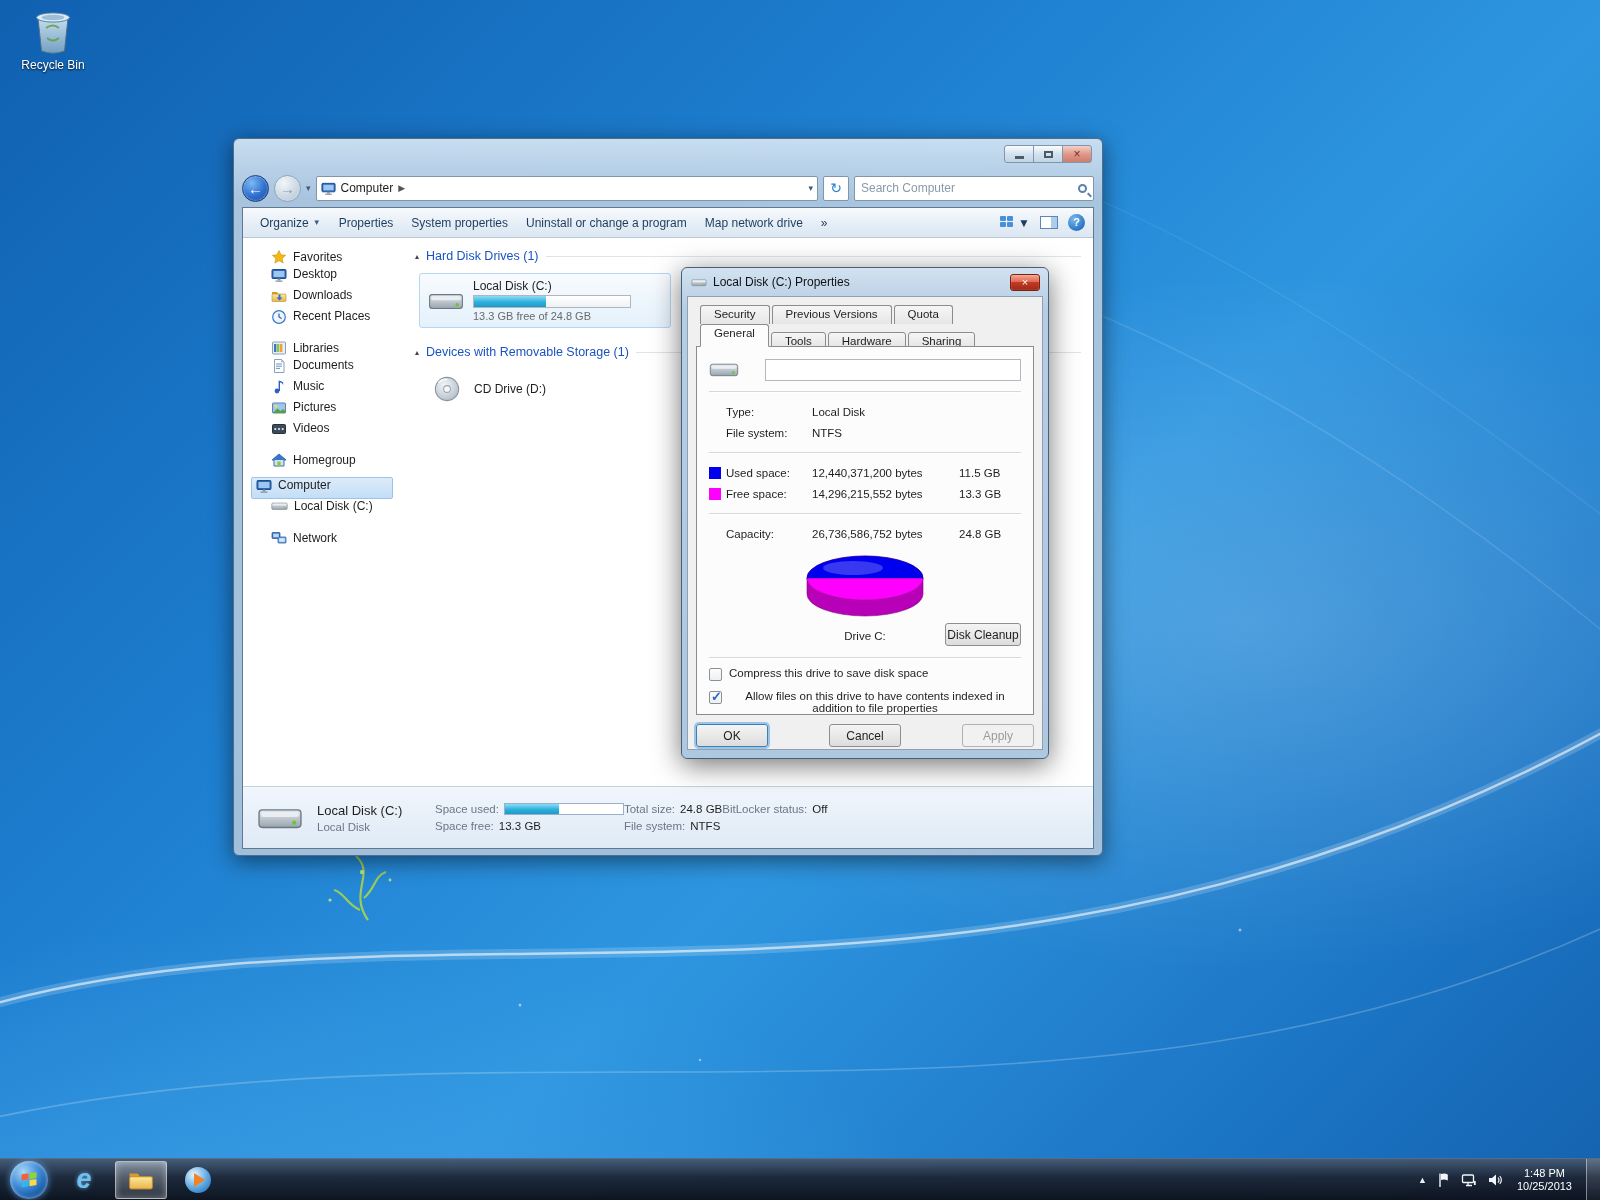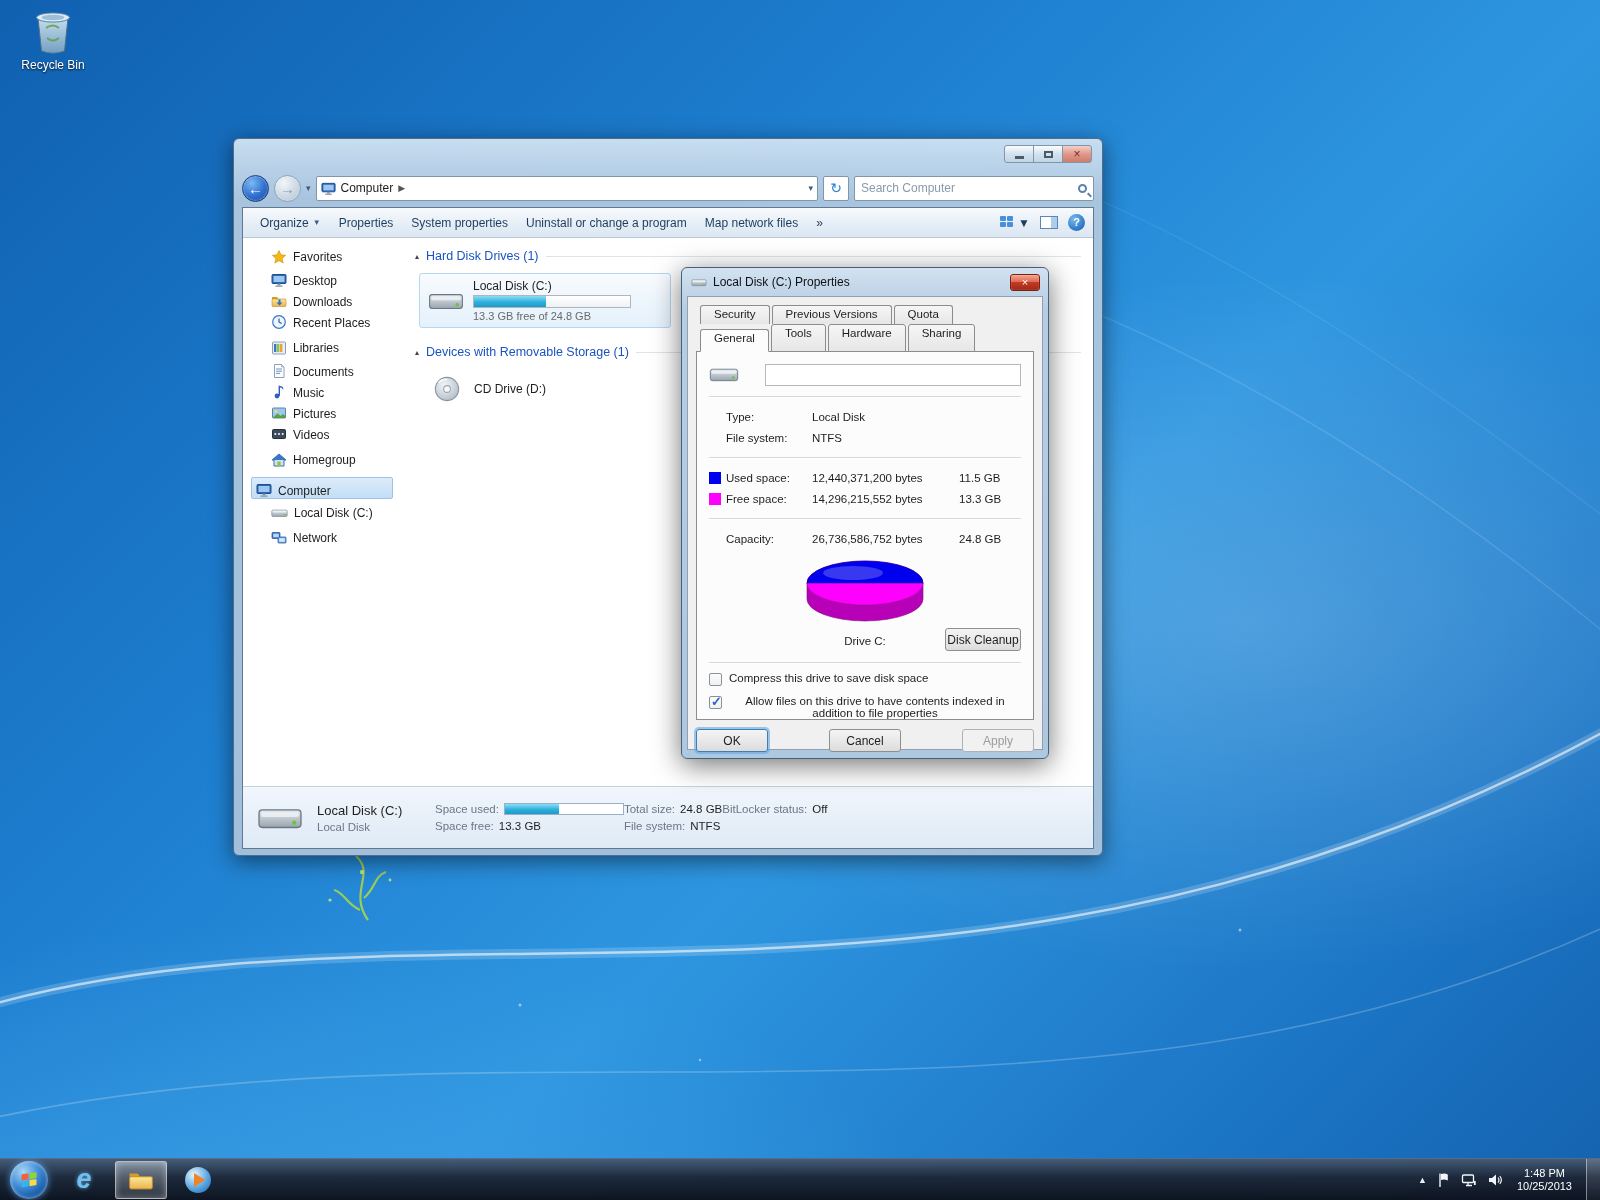--- a/index.html
+++ b/index.html
@@ -67,21 +67,21 @@
   .grid4 b { background:#4a90d9; border-radius:1px; }
   .previcon { width:18px; height:13px; border:1px solid #5b87b8; background:#fff; display:flex; }
   .previcon b { margin-left:auto; width:6px; background:#aecdeb; }
   .helpicon { width:17px; height:17px; border-radius:50%; background:radial-gradient(circle at 35% 30%, #7ab8ec, #2f7ac8 65%, #1c5a9e);
     color:#fff; font-size:11px; font-weight:bold; text-align:center; line-height:17px; }
 
   .bodyarea { flex:1; display:flex; background:#fff; overflow:hidden; }
   .sidebar { width:158px; padding:8px 0 0; flex:none; }
   .sgroup { display:flex; align-items:center; gap:6px; height:21px; padding-left:28px; margin-top:7px; }
   .sgroup:first-child { margin-top:0; }
-  .sitem { display:flex; align-items:flex-end; gap:6px; height:21px; padding-left:28px; }
+  .sitem { display:flex; align-items:flex-start; gap:6px; height:21px; padding-left:28px; }
   .sitem.sel { background:linear-gradient(#ddebfa,#c3def6); border:1px solid #9cc3e8; border-radius:2px;
     margin-right:8px; height:22px; }
   .sidebar .ic { flex:none; }
 
   .main { flex:1; padding:6px 12px 0 14px; }
   .ghead { display:flex; align-items:center; gap:7px; height:24px; color:#1a53c1; font-size:12.5px; }
   .ghead .tri { color:#444; font-size:8px; }
   .ghead .line { flex:1; height:1px; background:#dde4ec; }
   .driveitem { display:flex; align-items:center; gap:9px; width:252px; padding:5px 8px; margin:5px 0 12px 4px;
     border:1px solid #b5d7f2; border-radius:3px; background:linear-gradient(#f8fbfe,#e4f1fc); }
@@ -110,21 +110,21 @@
   .dtitle { height:28px; display:flex; align-items:center; gap:6px; padding:0 4px; font-size:12px; color:#111; }
   .dclose { position:absolute; right:8px; top:6px; width:30px; height:17px;
     background:linear-gradient(#f3a897,#df6ا4e 45%,#c23a24 50%,#9e2a16); border:1px solid #7e1f10; border-radius:3px;
     color:#fff; font-size:11px; line-height:15px; text-align:center;
     background:linear-gradient(#f3a897,#df6a4e 45%,#c23a24 50%,#9e2a16); box-shadow:inset 0 0 1px rgba(255,255,255,.8); }
   .dcontent { background:#f0f0f0; border:1px solid #8ea0b2; height:454px; padding:8px 8px 6px; display:flex; flex-direction:column; }
   .tabsback { display:flex; margin-left:4px; align-items:flex-end; }
   .tab { padding:2px 13px 3px; font-size:11.5px; height:19px; background:linear-gradient(#f6f6f6,#e6e6e6);
     border:1px solid #8c8c8c; border-bottom:none; border-radius:3px 3px 0 0; margin-right:2px; white-space:nowrap; }
   .tabsfront { display:flex; margin-left:4px; align-items:flex-end; position:relative; }
-  .tabsfront .tab { border-bottom:1px solid #8c8c8c; height:28px; }
+  .tabsfront .tab { border-bottom:1px solid #8c8c8c; height:15px; }
   .tabsfront .tab.active { background:#fcfcfc; border-bottom:1px solid #fcfcfc; height:23px; position:relative; z-index:3; }
   .tabpage { background:#fcfcfc; border:1px solid #8c8c8c; margin-top:-1px; padding:10px 12px 0; flex:1; z-index:1; }
   .labelrow { display:flex; align-items:center; gap:26px; }
   .labelrow input { flex:1; height:22px; border:1px solid #b2b8bf; background:#fff; padding:0 4px;
     font:12px "Liberation Sans",sans-serif; }
   .sep { height:1px; background:#d8d8d8; box-shadow:0 1px 0 #fff; margin:9px 0; }
   .irow { display:grid; grid-template-columns:17px 86px 1fr 62px; align-items:center; height:21px; font-size:11.5px; }
   .sq { width:12px; height:12px; }
   .sq.used { background:#0000ee; }
   .sq.free { background:#ff00ff; }
@@ -359,21 +359,21 @@
       <div class="tbitem">
           <span>Properties</span>
         </div>
       <div class="tbitem">
           <span>System properties</span>
         </div>
       <div class="tbitem">
           <span>Uninstall or change a program</span>
         </div>
       <div class="tbitem">
-          <span>Map network files</span>
+          <span>Map network drive</span>
         </div>
       <div class="tbitem">
           <span>»</span>
         </div>
       <div class="tbright">
         <span style="display:flex;align-items:center;gap:3px">
           <span class="grid4">
               <b></b>
               <b></b>
               <b></b>

